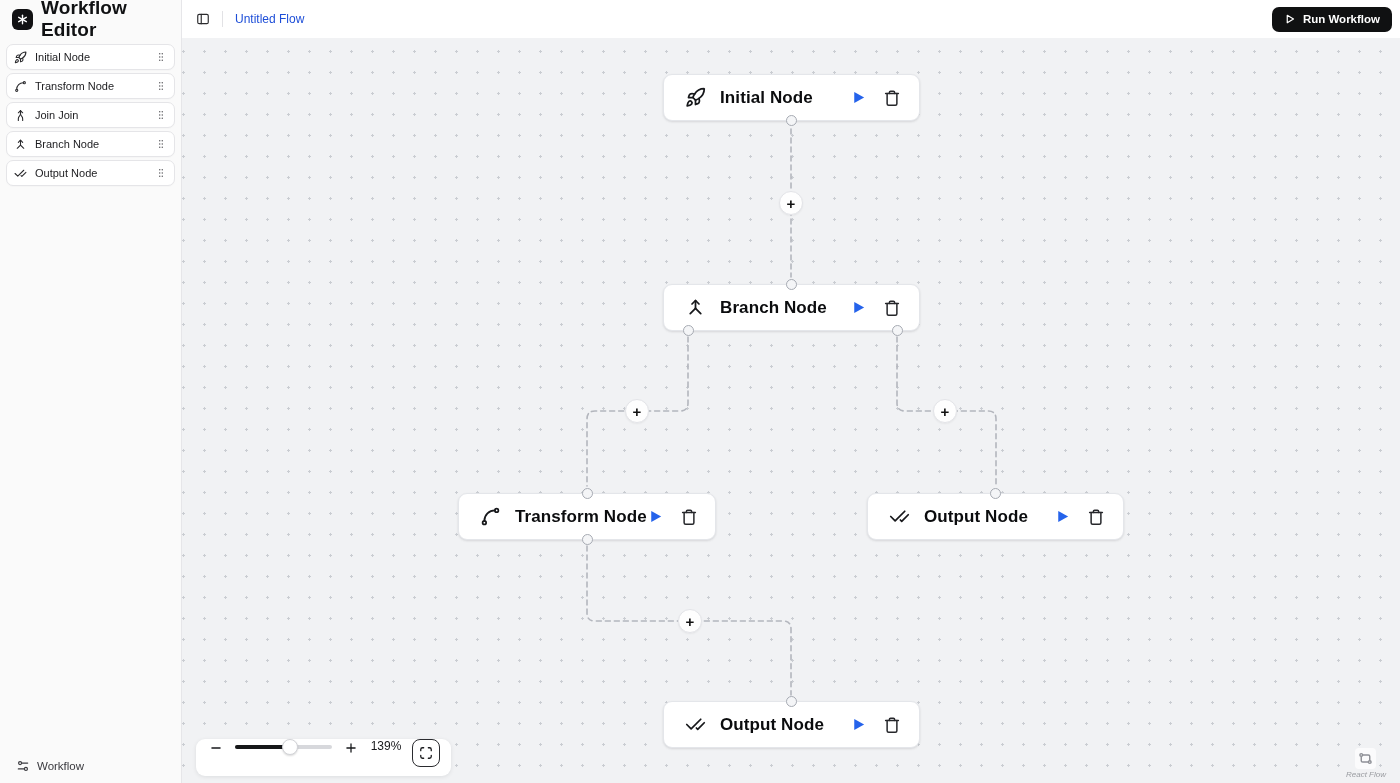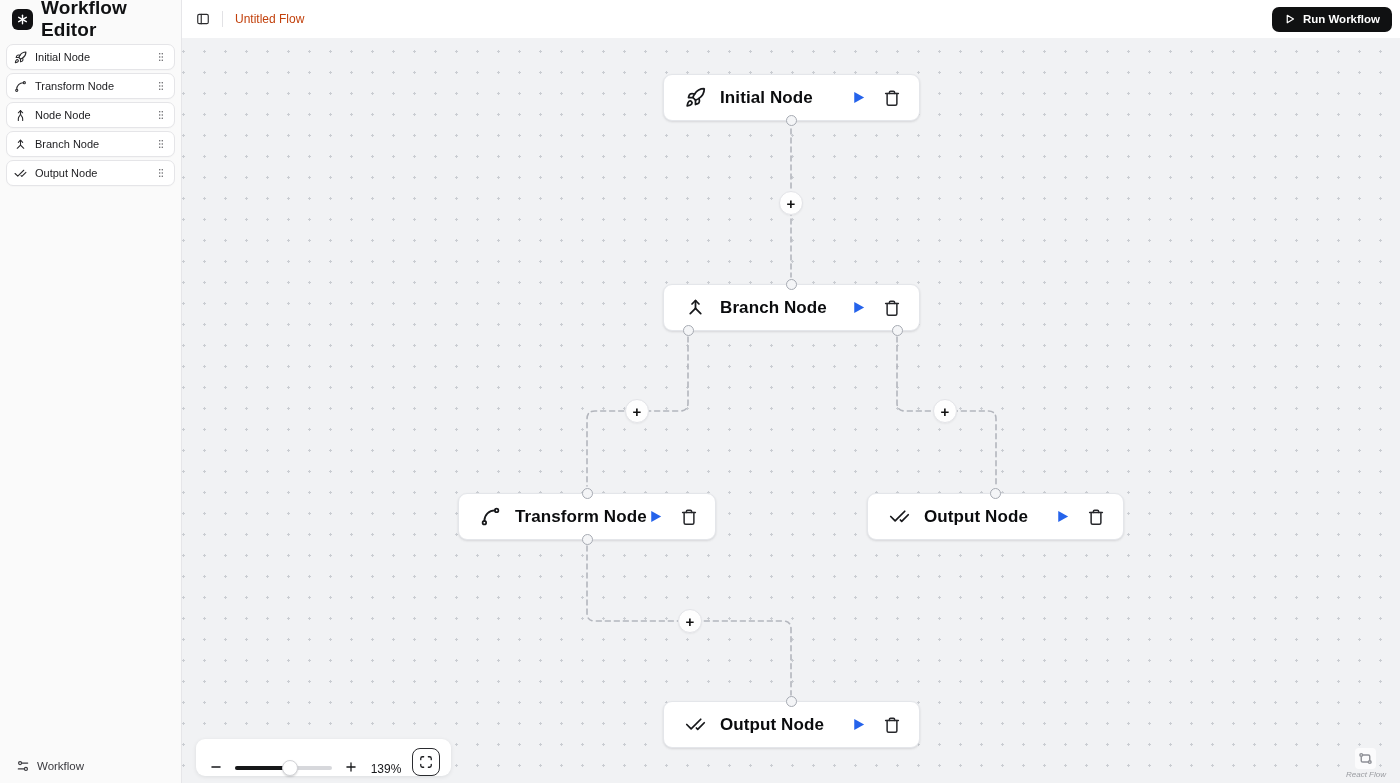--- a/index.html
+++ b/index.html
@@ -17,21 +17,21 @@
   .palette-item .p-label { font-size:11px; color:#1c1c1f; flex:1 1 auto; white-space:nowrap; }
   .palette-item .p-grip { color:#47474b; display:flex; }
   .sidebar-footer { position:absolute; left:0; bottom:10px; width:100%; padding:0 16px; }
   .settings-row { display:flex; align-items:center; gap:7px; color:#3a3a3f; cursor:pointer; }
   .settings-row .s-label { font-size:11.5px; color:#3a3a3f; }
 
   
   .topbar { position:absolute; left:182px; top:0; width:1218px; height:38px; background:#ffffff; display:flex; align-items:center; padding:0 8px 0 14px; z-index:4; }
   .panel-toggle { color:#2b2b2e; display:flex; align-items:center; cursor:pointer; }
   .topbar-divider { width:1px; height:16px; background:#e2e2e5; margin:0 12px; }
-  .flow-name { font-size:12px; color:#c2410c; }
+  .flow-name { font-size:12px; color:#1d4ed8; }
   .run-btn { margin-left:auto; display:flex; align-items:center; gap:7px; background:#101112; color:#ffffff; border:none; border-radius:7px; height:25px; padding:0 12px; font-size:11.5px; font-weight:700; font-family:"Liberation Sans", sans-serif; cursor:pointer; }
 
   
   .canvas { position:absolute; left:182px; top:38px; width:1218px; height:745px; background-color:#f1f2f4;
     background-image:radial-gradient(circle, #cacdd2 1.1px, transparent 1.2px);
     background-size:21px 21px; background-position:12px 3px; overflow:hidden; }
   .edges { position:absolute; left:0; top:0; width:1218px; height:745px; pointer-events:none; }
   .edge { fill:none; stroke:#b3b6bd; stroke-width:1.6; stroke-dasharray:5 4; stroke-linecap:round; }
 
   .flow-node { position:absolute; width:257px; height:47px; background:#ffffff; border:1px solid #e4e6ea; border-radius:9px; display:flex; align-items:center; padding:0 18px 0 21px; box-shadow:0 1px 3px rgba(16,18,22,.07), 0 1px 2px rgba(16,18,22,.05); }
@@ -41,21 +41,21 @@
   .n-trash { color:#26272b; display:flex; cursor:pointer; }
   .handle { position:absolute; width:11px; height:11px; border-radius:50%; background:#f4f5f7; border:1.5px solid #a7abb3; }
   .handle.top { top:-6px; left:calc(50% - 5.5px); }
   .handle.bottom { bottom:-6px; left:calc(50% - 5.5px); }
   .handle.bl { bottom:-6px; left:19px; }
   .handle.br { bottom:-6px; left:228px; }
 
   .edge-add { position:absolute; width:24px; height:24px; border-radius:50%; background:#fefefe; border:1px solid #e3e4e8; box-shadow:0 1px 2px rgba(0,0,0,.05); display:flex; align-items:center; justify-content:center; font-size:15px; font-weight:600; color:#111; cursor:pointer; line-height:1; }
 
   
-  .zoom-panel { position:absolute; left:14px; top:701px; height:37px; background:#ffffff; border-radius:9px; box-shadow:0 1px 4px rgba(16,18,22,.09); display:flex; align-items:flex-end; padding:0 11px; gap:10px; }
+  .zoom-panel { position:absolute; left:14px; top:701px; height:37px; background:#ffffff; border-radius:9px; box-shadow:0 1px 4px rgba(16,18,22,.09); display:flex; align-items:flex-start; padding:0 11px; gap:10px; }
   .zp-btn { background:none; border:none; color:#17181b; display:flex; align-items:center; cursor:pointer; padding:2px; }
   .slider { position:relative; width:97px; height:16px; display:flex; align-items:center; cursor:pointer; }
   .slider .track { position:absolute; left:0; top:6px; width:100%; height:4px; border-radius:2px; background:#d7d8dc; }
   .slider .fill { position:absolute; left:0; top:6px; width:57%; height:4px; border-radius:2px; background:#161719; }
   .slider .thumb { position:absolute; left:calc(57% - 8px); top:0; width:16px; height:16px; border-radius:50%; background:#ffffff; border:1px solid #d2d3d7; box-shadow:0 1px 2px rgba(0,0,0,.15); }
   .zoom-pct { font-size:12px; color:#17181b; min-width:32px; text-align:center; }
   .fit-btn { width:28px; height:28px; border:1.5px solid #2a2b2f; border-radius:8px; background:#ffffff; display:flex; align-items:center; justify-content:center; color:#17181b; cursor:pointer; }
 
   
   .attribution { position:absolute; right:14px; bottom:4px; display:flex; flex-direction:column; align-items:center; gap:1px; }
@@ -186,21 +186,21 @@
               <use href="#i-grip"></use>
             </svg>
           </span>
       </div>
       <div class="palette-item">
         <span class="p-icon">
             <svg width="13" height="13">
               <use href="#i-merge"></use>
             </svg>
           </span>
-        <span class="p-label">Node Node</span>
+        <span class="p-label">Join Join</span>
         <span class="p-grip">
             <svg width="12" height="12">
               <use href="#i-grip"></use>
             </svg>
           </span>
       </div>
       <div class="palette-item">
         <span class="p-icon">
             <svg width="13" height="13">
               <use href="#i-split"></use>

